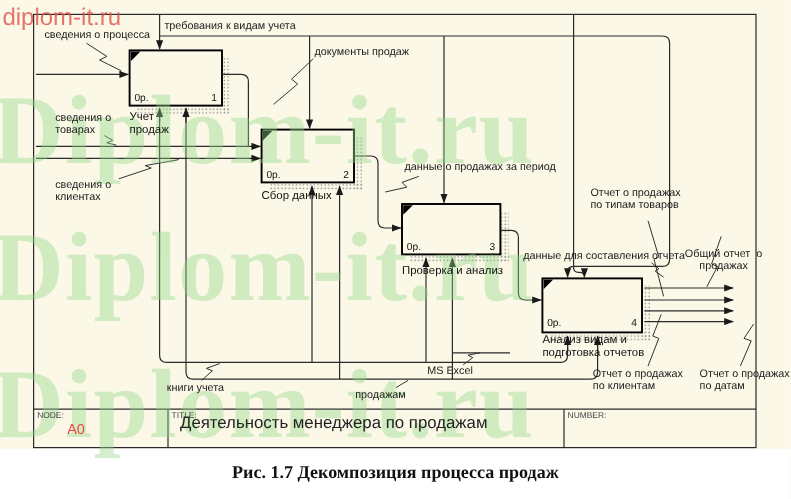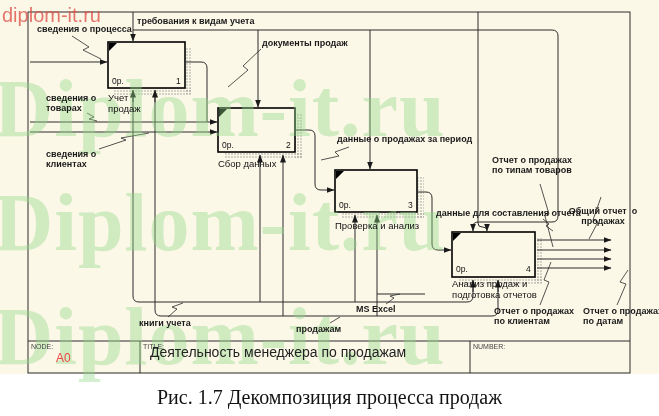--- a/index.html
+++ b/index.html
@@ -1,36 +1,36 @@
 <!DOCTYPE html>
 <html><head>
 <meta charset="utf-8">
 <style>
   html,body{margin:0;padding:0;}
   #stage{position:relative;width:659px;height:416px;background:#fcf8e8;overflow:hidden;
          font-family:"Liberation Sans",sans-serif;}
   #caption-strip{position:absolute;left:0;top:374px;width:659px;height:42px;background:#ffffff;}
   svg.lines{position:absolute;left:0;top:0;}
-  .lbl{position:absolute;font-size:9px;line-height:10px;color:#1a1a1a;white-space:pre;font-weight:bold;}
+  .lbl{position:absolute;font-size:9px;line-height:10px;color:#1a1a1a;white-space:pre;}
   .lbl.center{text-align:center;margin-top:38px;}
   .boxlbl{position:absolute;font-size:9.5px;line-height:11px;color:#111;text-align:left;white-space:pre;margin-top:40px;}
   .boxmeta{position:absolute;font-size:8.5px;color:#111;}
   
   .wm-green{position:absolute;left:-6px;width:680px;font-family:"Liberation Serif","DejaVu Serif",serif;
             font-weight:700;font-size:82px;line-height:82px;letter-spacing:1px;
             color:rgba(146,216,136,0.40);pointer-events:none;white-space:nowrap;}
   .wm-red{position:absolute;left:2px;top:4px;font-size:20px;font-weight:400;
           color:rgba(222,80,70,0.78);pointer-events:none;}
   
   .cell-cap{position:absolute;font-size:7px;color:#444;}
   #node-value{position:absolute;left:56px;top:351px;font-size:12px;color:#ef4444;}
   #title-value{position:absolute;left:150px;top:344px;width:320px;text-align:left;
                font-size:14px;color:#222;}
   #fig-caption{position:absolute;left:0;top:386px;width:659px;text-align:center;
-               font-family:"Liberation Serif","DejaVu Serif",serif;font-size:20px;color:#111;}
+               font-family:"Liberation Serif","DejaVu Serif",serif;font-size:15px;color:#111;font-weight:bold;}
 </style>
 </head>
 <body>
 
 <div id="stage">
 
   <div id="caption-strip"></div>
 
   <svg class="lines" width="659" height="416" viewBox="0 0 659 416">
     <defs>
@@ -134,21 +134,21 @@
   <div class="boxmeta" style="left:176px;top:76px">1</div>
 
   <div class="boxlbl" style="left:218px;top:118px;width:77px">Сбор данных</div>
   <div class="boxmeta" style="left:222px;top:140px">0р.</div>
   <div class="boxmeta" style="left:286px;top:140px">2</div>
 
   <div class="boxlbl" style="left:335px;top:180px;width:101px">Проверка и анализ</div>
   <div class="boxmeta" style="left:339px;top:200px">0р.</div>
   <div class="boxmeta" style="left:408px;top:200px">3</div>
 
-  <div class="boxlbl" style="left:452px;top:238px;width:83px">Анализ продаж и
+  <div class="boxlbl" style="left:452px;top:238px;width:83px">Анализ видам и
 подготовка отчетов</div>
   <div class="boxmeta" style="left:456px;top:264px">0р.</div>
   <div class="boxmeta" style="left:526px;top:264px">4</div>
 
   <div class="lbl" style="left:37px;top:24px">сведения о процесса</div>
   <div class="lbl" style="left:137px;top:16px">требования к видам учета</div>
   <div class="lbl" style="left:262px;top:38px">документы продаж</div>
   <div class="lbl" style="left:46px;top:93px">сведения о
 товарах</div>
   <div class="lbl" style="left:46px;top:149px">сведения о

